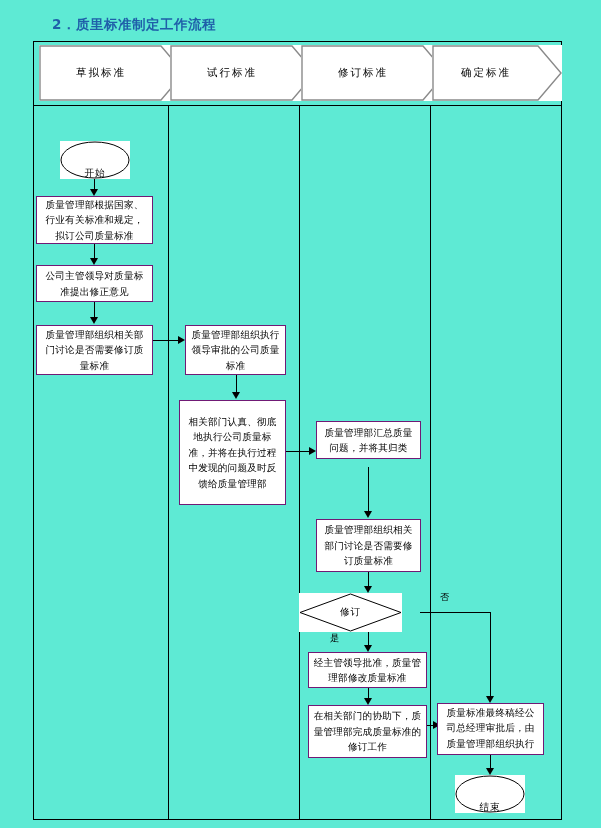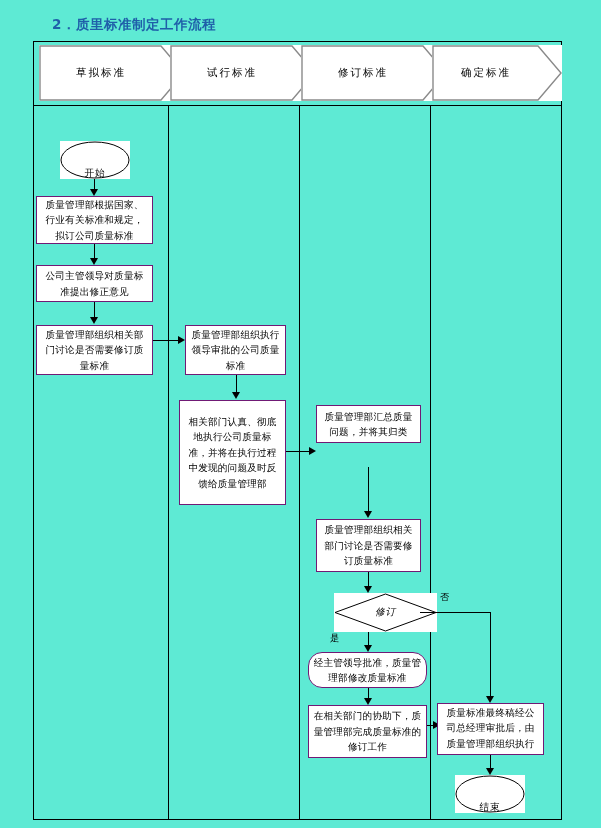--- a/index.html
+++ b/index.html
@@ -250,46 +250,46 @@
   <div class="conn-v" style="left:236px; top:375px; height:18px;"></div>
   <div class="arrowhead arrow-down" style="left:232px; top:392px;"></div>
 
   <div class="node box" style="left:179px; top:400px; width:107px; height:105px;">
     <span>相关部门认真、彻底地执行公司质量标准，并将在执行过程中发现的问题及时反馈给质量管理部</span>
   </div>
 
   <div class="conn-h" style="left:286px; top:451px; width:24px;"></div>
   <div class="arrowhead arrow-right" style="left:309px; top:447px;"></div>
 
-  <div class="node box" style="left:316px; top:405px; width:105px; height:38px;">
+  <div class="node box" style="left:316px; top:421px; width:105px; height:38px;">
     <span>质量管理部汇总质量问题，并将其归类</span>
   </div>
 
   <div class="conn-v" style="left:368px; top:467px; height:45px;"></div>
   <div class="arrowhead arrow-down" style="left:364px; top:511px;"></div>
 
   <div class="node box" style="left:316px; top:519px; width:105px; height:53px;">
     <span>质量管理部组织相关部门讨论是否需要修订质量标准</span>
   </div>
 
   <div class="conn-v" style="left:368px; top:572px; height:15px;"></div>
   <div class="arrowhead arrow-down" style="left:364px; top:586px;"></div>
 
-  <div class="node diamond" style="left:334px; top:593px; width:103px; height:39px;font-style:italic;">
+  <div class="node diamond" style="left:299px; top:593px; width:103px; height:39px;">
     <svg class="dia" width="103" height="39" viewBox="0 0 103 39">
       <polygon points="51.5,1 102,19.5 51.5,38 1,19.5" fill="#ffffff" stroke="#000000" stroke-width="1"></polygon>
     </svg>
     <span class="dia-txt">修订</span>
   </div>
 
   <div class="edge-label" style="left:330px; top:632px;">是</div>
   <div class="conn-v" style="left:368px; top:632px; height:14px;"></div>
   <div class="arrowhead arrow-down" style="left:364px; top:645px;"></div>
 
-  <div class="node box" style="left:308px; top:652px; width:119px; height:36px;border-radius:14px;">
+  <div class="node box" style="left:308px; top:652px; width:119px; height:36px;">
     <span>经主管领导批准，质量管理部修改质量标准</span>
   </div>
 
   <div class="conn-v" style="left:368px; top:688px; height:11px;"></div>
   <div class="arrowhead arrow-down" style="left:364px; top:698px;"></div>
 
   <div class="node box" style="left:308px; top:705px; width:119px; height:53px;">
     <span>在相关部门的协助下，质量管理部完成质量标准的修订工作</span>
   </div>
 

